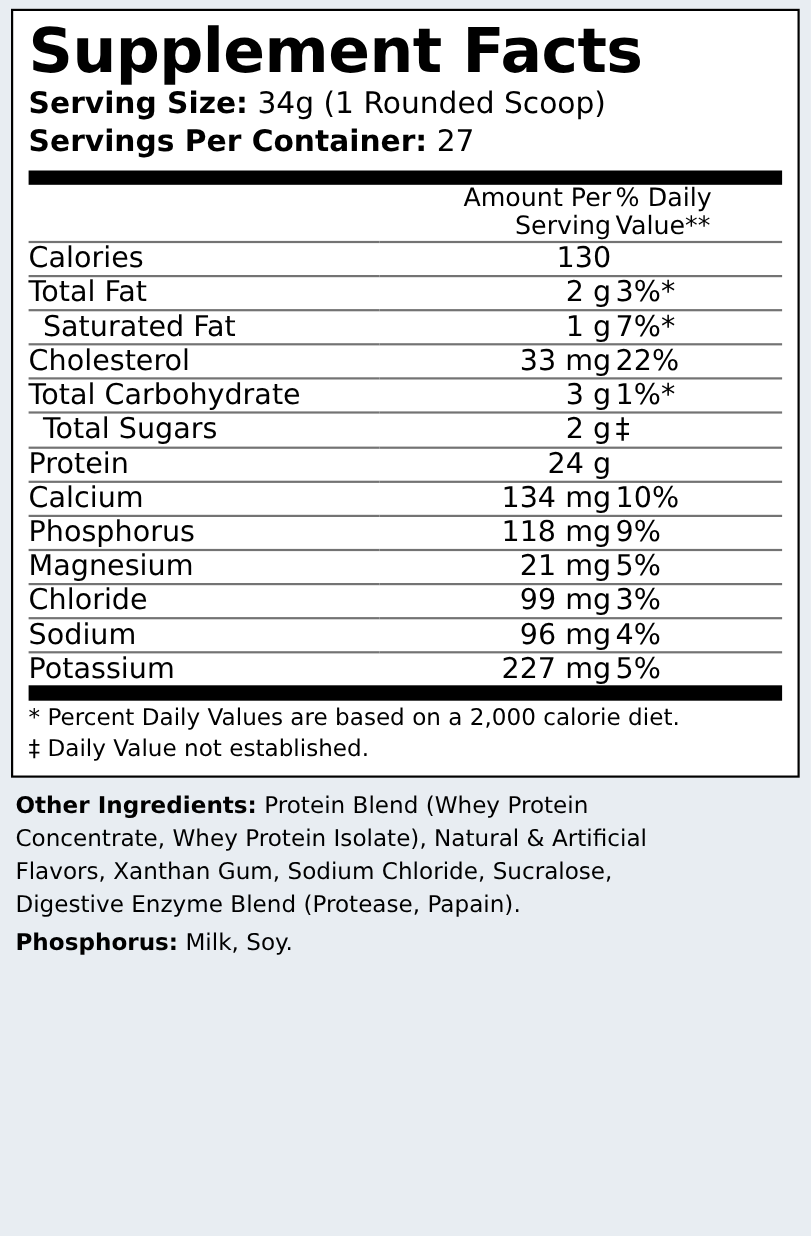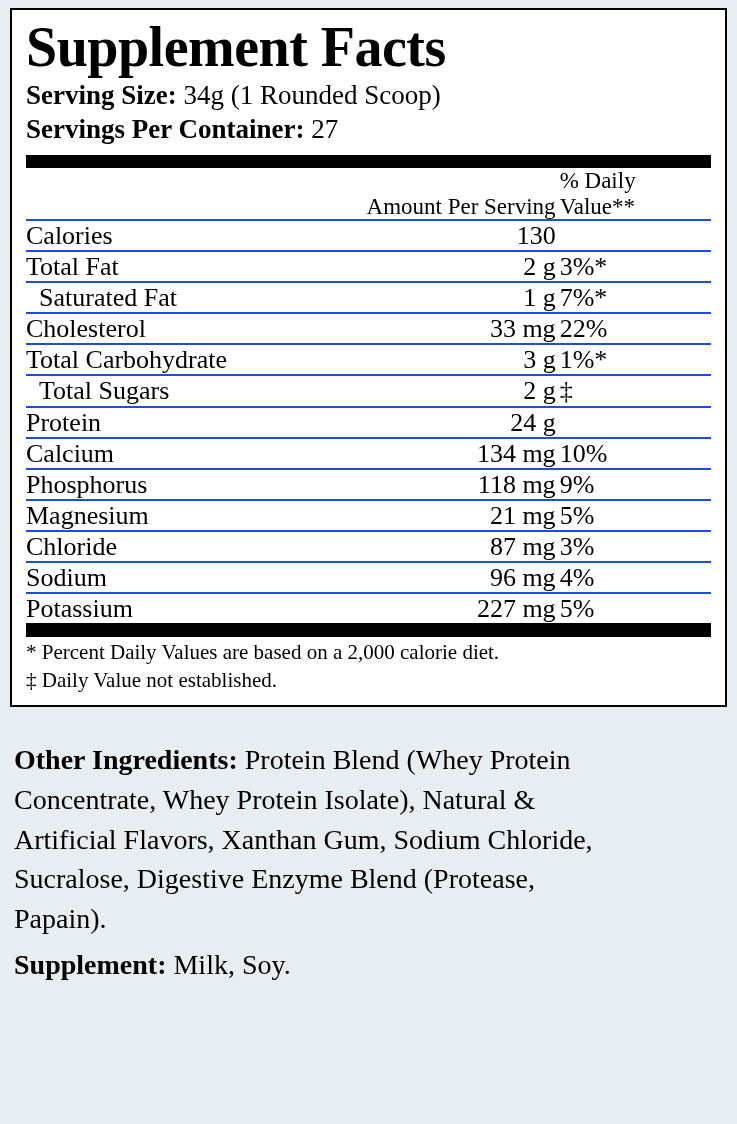--- a/index.html
+++ b/index.html
@@ -13,21 +13,20 @@
     font-family: "DejaVu Sans", "Liberation Sans", sans-serif;
     color: #000;
     -webkit-font-smoothing: antialiased;
   }
   .page {
     position: relative;
     width: 619px;
     height: 1124px;
     box-sizing: border-box;
     padding: 8px 10px 0 10px;
-    font-family: Liberation Serif, serif;
   }
   
   .panel {
     background: #ffffff;
     border: 2px solid #000;
     box-sizing: border-box;
     padding: 8px 14px 10px 14px;
     width: 717px;
   }
   .title {
@@ -78,39 +77,38 @@
     padding: 7px 0 6px 0;
     line-height: 1.1;
   }
   .head-row td.col-amt { padding-right: 4px; }
   .head-row td.col-dv { padding-right: 2px; }
 
   .data-row td {
     font-size: 26px;
     line-height: 1.12;
     padding: 7px 0 7px 0;
-    border-top: 2px solid #1d4ed8;
+    border-top: 2px solid #737373;
   }
   .data-row td.col-amt { padding-right: 4px; }
   .data-row td.col-dv { padding-right: 2px; }
   .data-row.indent td.col-name { padding-left: 13px; }
 
   .footnotes {
     font-size: 21px;
     line-height: 1.33;
     padding-top: 2px;
   }
   .footnotes div { white-space: nowrap; }
 
   
   .other {
     padding: 11px 2px 0 4px;
-    font-size: 28px;
+    font-size: 21px;
     line-height: 1.42;
-    margin-top: 22px;
   }
   .other .bold { font-weight: 700; }
   .allergens { padding-top: 6px; }
 </style>
 </head>
 <body>
 
 <div class="page">
 
   <div class="panel">
@@ -182,21 +180,21 @@
           <td class="col-amt">118 mg</td>
           <td class="col-dv">9%</td>
         </tr>
         <tr class="data-row">
           <td class="col-name">Magnesium</td>
           <td class="col-amt">21 mg</td>
           <td class="col-dv">5%</td>
         </tr>
         <tr class="data-row">
           <td class="col-name">Chloride</td>
-          <td class="col-amt">87 mg</td>
+          <td class="col-amt">99 mg</td>
           <td class="col-dv">3%</td>
         </tr>
         <tr class="data-row">
           <td class="col-name">Sodium</td>
           <td class="col-amt">96 mg</td>
           <td class="col-dv">4%</td>
         </tr>
         <tr class="data-row">
           <td class="col-name">Potassium</td>
           <td class="col-amt">227 mg</td>
@@ -213,18 +211,18 @@
     </div>
 
   </div>
 
   <div class="other">
     <div>
       <span class="bold">Other Ingredients:</span>
       <span>Protein Blend (Whey Protein Concentrate, Whey Protein Isolate), Natural &amp; Artificial Flavors, Xanthan Gum, Sodium Chloride, Sucralose, Digestive Enzyme Blend (Protease, Papain).</span>
     </div>
     <div class="allergens">
-      <span class="bold">Supplement:</span>
+      <span class="bold">Phosphorus:</span>
       <span>Milk, Soy.</span>
     </div>
   </div>
 
 </div>
 
 </body></html>

